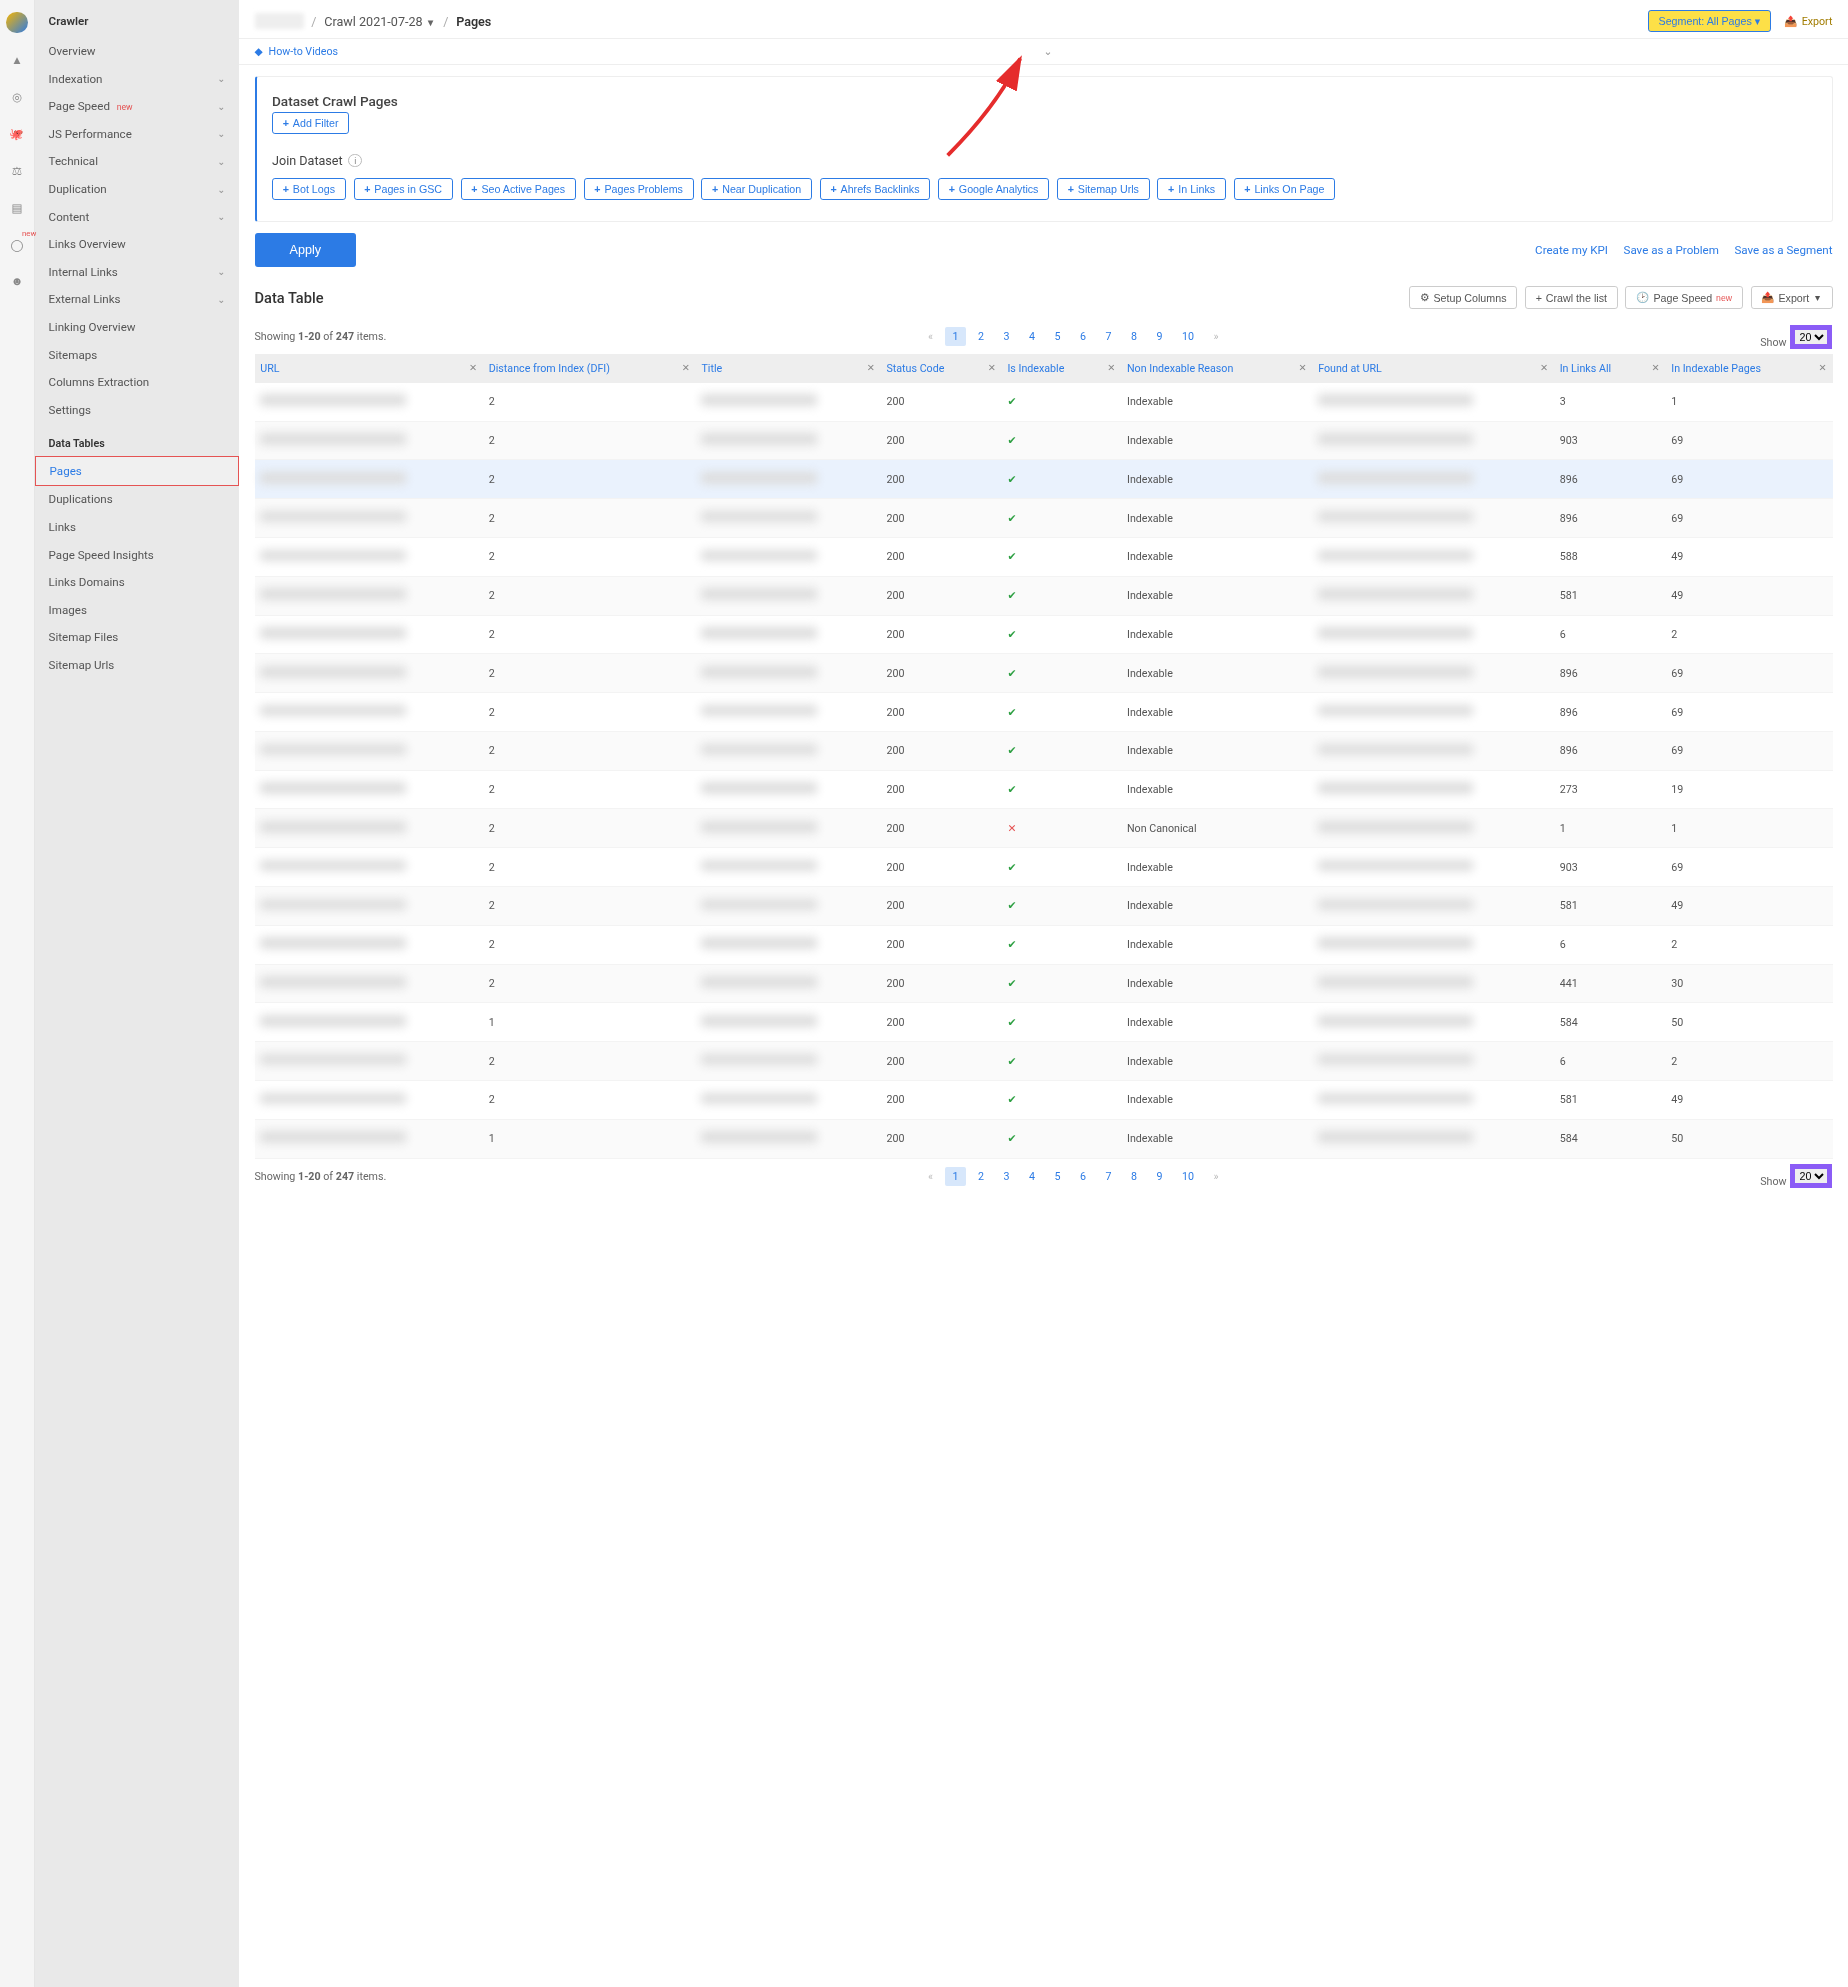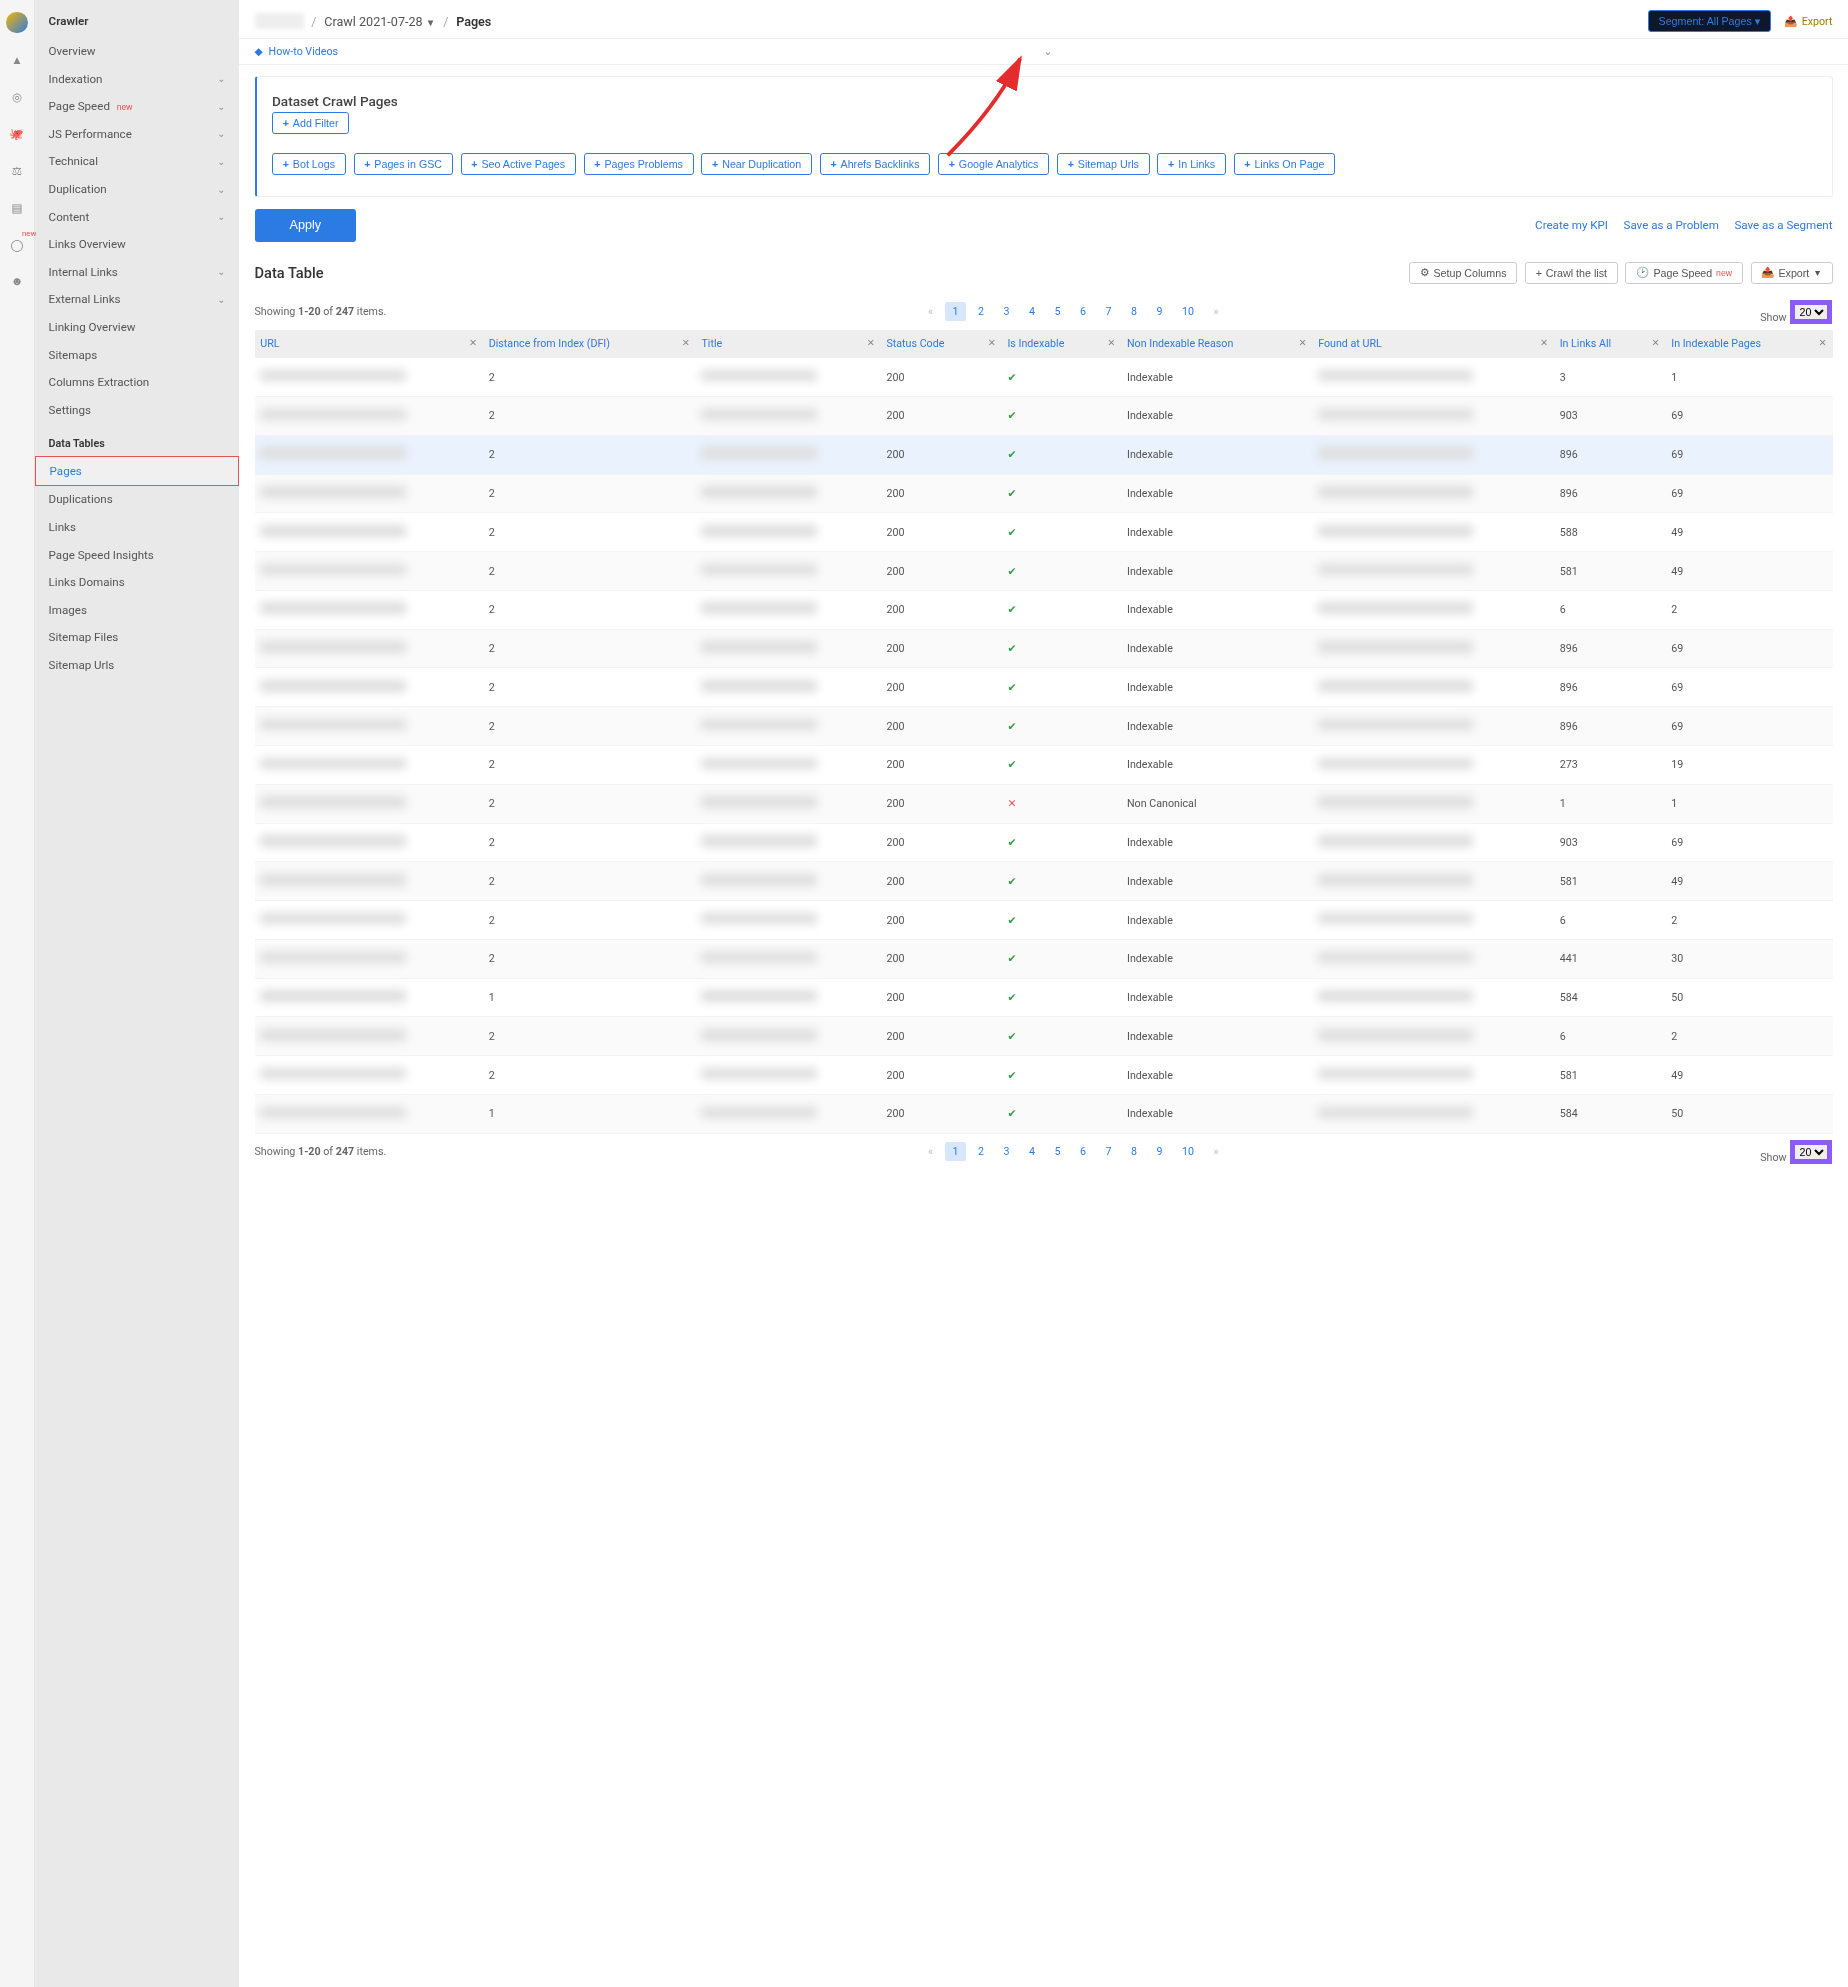--- a/index.html
+++ b/index.html
@@ -20,21 +20,21 @@
 .sidebar-item.highlighted { border: 1.9px solid #e55353; background: #f0f0f0; }
 .sidebar-item.active { color: #2c7be5; }
 .main { flex: 1; display: flex; flex-direction: column; }
 .topbar { display: flex; align-items: center; justify-content: space-between; padding: 9.7px 15.5px 5.8px; border-bottom: 1px solid #eee; }
 .breadcrumb { display: flex; align-items: center; gap: 7.8px; font-size: 12.6px; color: #555; }
 .breadcrumb .bc-block { width: 49px; height: 15.5px; background: #eee; filter: blur(1.9px); border-radius: 1.9px; }
 .breadcrumb .sep { color: #aaa; }
 .breadcrumb strong { font-weight: 600; color: #333; }
 .breadcrumb .dd { color: #666; font-size: 9.7px; }
 .topbar-right { display: flex; align-items: center; gap: 13.6px; }
-.segment-btn { border: 1px solid #2c7be5; color: #2c7be5; background: #0f172a; padding: 3.9px 9.7px; border-radius: 2.9px; cursor: pointer; font-size: 10.7px; }
+.segment-btn { border: 1px solid #2c7be5; color: #2c7be5; background: #fde047; padding: 3.9px 9.7px; border-radius: 2.9px; cursor: pointer; font-size: 10.7px; }
 .export-top { color: #a17c00; font-size: 10.7px; cursor: pointer; display: flex; align-items: center; gap: 3.9px; }
 .howto { padding: 5.8px 15.5px; font-size: 10.7px; color: #2c7be5; display: flex; align-items: center; gap: 5.8px; cursor: pointer; border-bottom: 1px solid #eee; position: relative; }
 .howto .exp { position: absolute; left: 50%; color: #999; }
 .panel { margin: 11.6px 15.5px; border: 1px solid #eee; border-radius: 2.9px; padding: 15.5px; border-left: 2.9px solid #2c7be5; }
 .panel-title { font-size: 13.6px; font-weight: 500; color: #444; margin-bottom: 3px; }
 .chip-btn { display: inline-flex; align-items: center; gap: 3.9px; border: 1px solid #2c7be5; color: #2c7be5; background: #fff; padding: 3.9px 9.7px; border-radius: 2.9px; cursor: pointer; font-size: 10.7px; margin-right: 7.8px; margin-bottom: 5.8px; }
 .chip-btn .plus { font-weight: 600; }
 .join-row { margin-top: 13.6px; }
 .join-label { font-size: 12.6px; color: #444; margin-bottom: 9.7px; display: flex; align-items: center; gap: 5.8px; }
 .info-i { display: inline-flex; width: 13.6px; height: 13.6px; border: 1px solid #bbb; border-radius: 50%; align-items: center; justify-content: center; font-size: 8.7px; color: #888; }
@@ -172,20 +172,24 @@
 
     <div class="howto">◆ <span>How-to Videos</span><span class="exp">⌄</span></div>
 
     <div class="panel">
       <div class="panel-title">Dataset Crawl Pages</div>
       <button class="chip-btn">
           <span class="plus">+</span>
           <span>Add Filter</span>
         </button>
       <div class="join-row">
+        <div class="join-label">
+            <span>Join Dataset</span>
+            <span class="info-i">i</span>
+          </div>
         <div id="join-chips"><button class="chip-btn"><span class="plus">+</span>Bot Logs</button><button class="chip-btn"><span class="plus">+</span>Pages in GSC</button><button class="chip-btn"><span class="plus">+</span>Seo Active Pages</button><button class="chip-btn"><span class="plus">+</span>Pages Problems</button><button class="chip-btn"><span class="plus">+</span>Near Duplication</button><button class="chip-btn"><span class="plus">+</span>Ahrefs Backlinks</button><button class="chip-btn"><span class="plus">+</span>Google Analytics</button><button class="chip-btn"><span class="plus">+</span>Sitemap Urls</button><button class="chip-btn"><span class="plus">+</span>In Links</button><button class="chip-btn"><span class="plus">+</span>Links On Page</button></div>
       </div>
     </div>
 
     <div class="actions-row">
       <button class="apply-btn">Apply</button>
       <div class="link-actions" id="link-actions">
           <a>Create my KPI</a>
           <a>Save as a Problem</a>
           <a>Save as a Segment</a>

